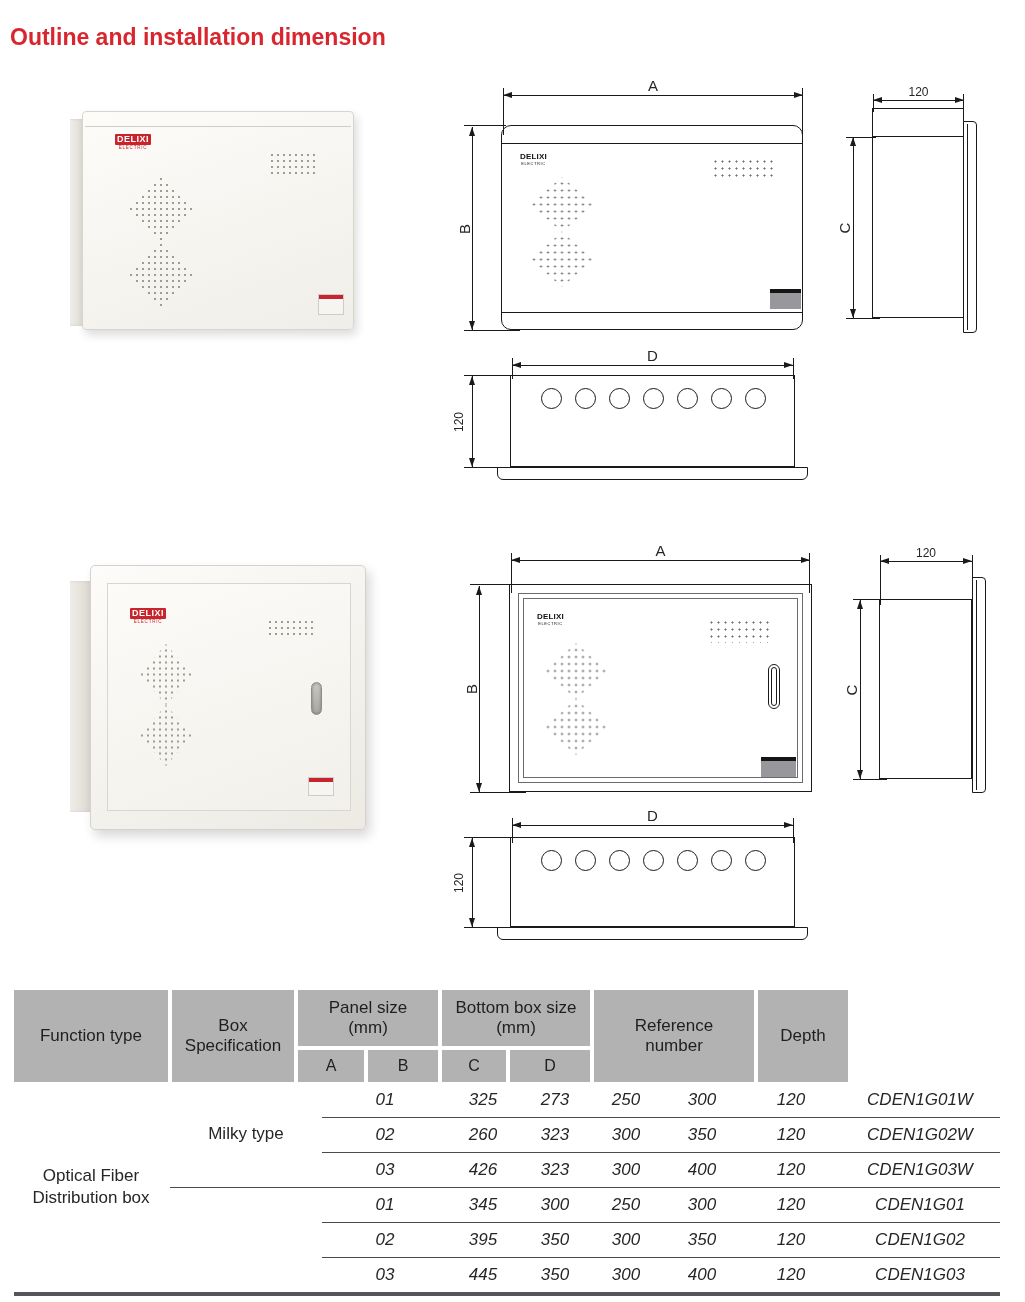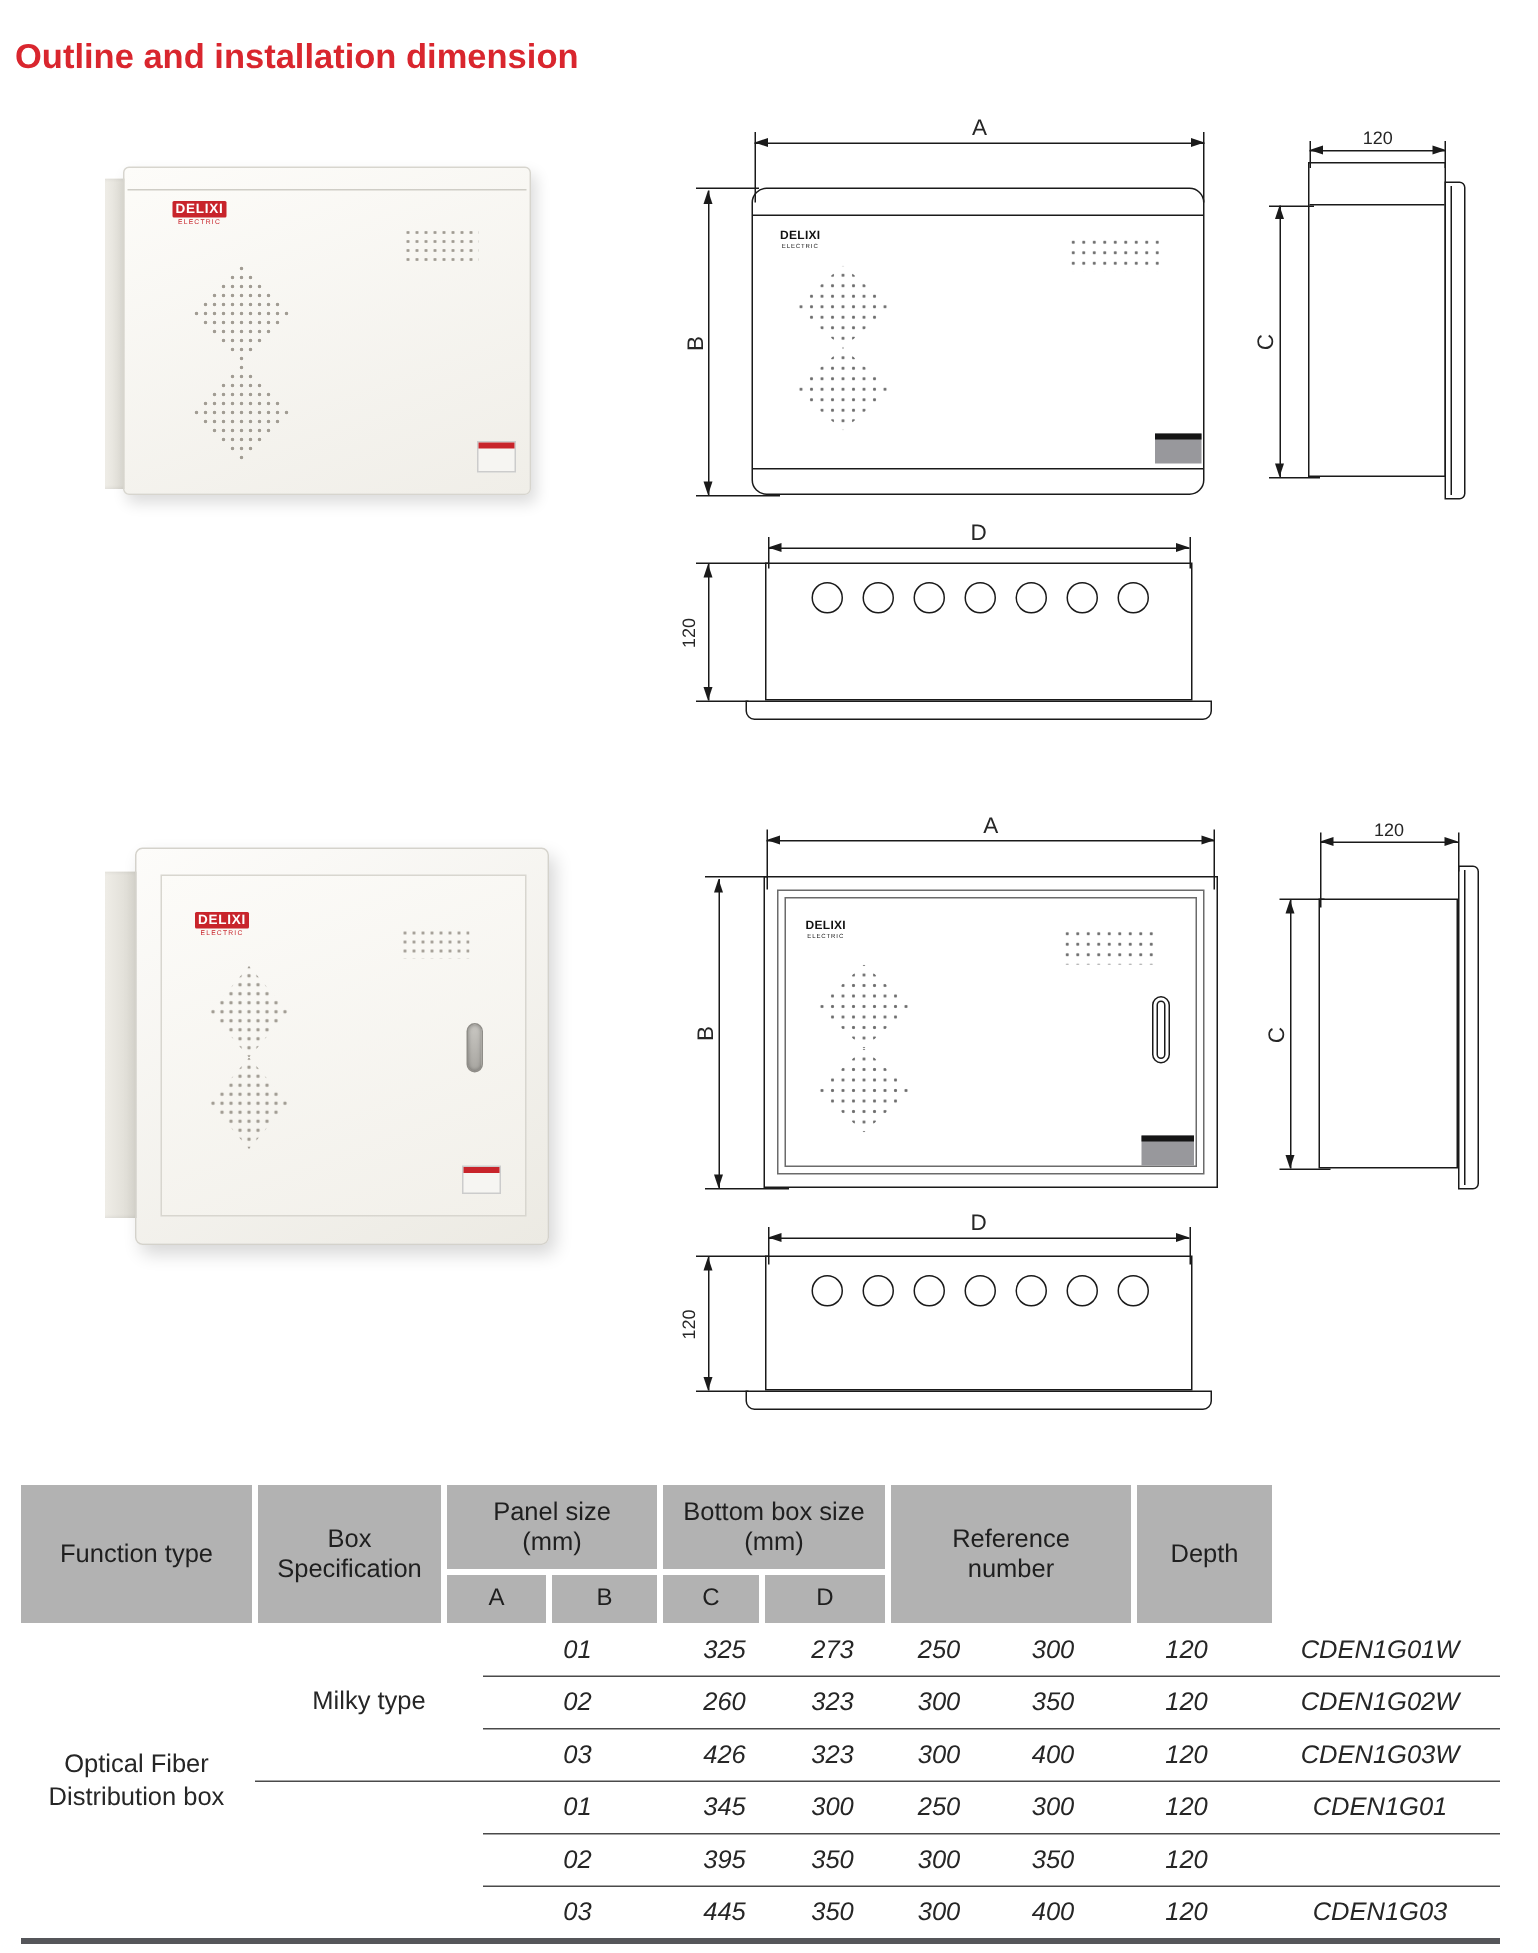--- a/index.html
+++ b/index.html
@@ -317,20 +317,21 @@
           <div class="cell" style="grid-area: 4 / 11;">250</div>
           <div class="cell" style="grid-area: 4 / 13;">300</div>
           <div class="cell" style="grid-area: 4 / 15;">120</div>
           <div class="cell" style="grid-area: 4 / 17;">CDEN1G01</div>
           <div class="cell" style="grid-area: 5 / 5;">02</div>
           <div class="cell" style="grid-area: 5 / 7;">395</div>
           <div class="cell" style="grid-area: 5 / 9;">350</div>
           <div class="cell" style="grid-area: 5 / 11;">300</div>
           <div class="cell" style="grid-area: 5 / 13;">350</div>
           <div class="cell" style="grid-area: 5 / 15;">120</div>
+          <div class="cell" style="grid-area: 5 / 17;">CDEN1G02</div>
           <div class="cell" style="grid-area: 6 / 5;">03</div>
           <div class="cell" style="grid-area: 6 / 7;">445</div>
           <div class="cell" style="grid-area: 6 / 9;">350</div>
           <div class="cell" style="grid-area: 6 / 11;">300</div>
           <div class="cell" style="grid-area: 6 / 13;">400</div>
           <div class="cell" style="grid-area: 6 / 15;">120</div>
           <div class="cell" style="grid-area: 6 / 17;">CDEN1G03</div>
         </div>
       <div class="gspan" style="left:0;top:0;width:154px;height:210px;">Optical Fiber
 Distribution box</div>

